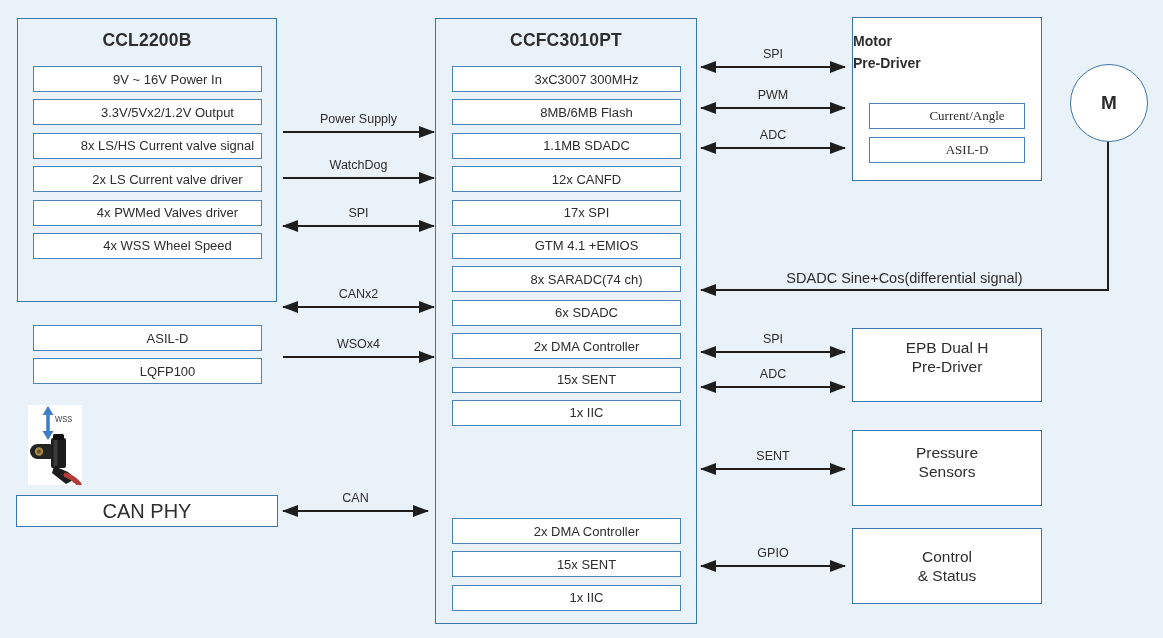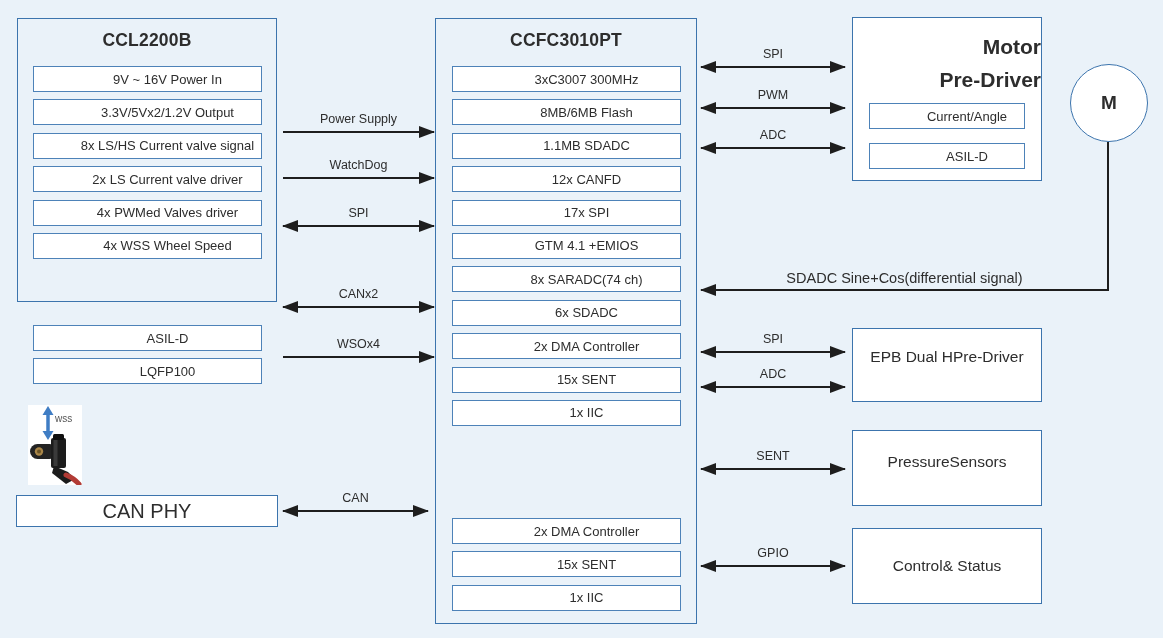--- a/index.html
+++ b/index.html
@@ -13,37 +13,37 @@
   body{font-family:"Liberation Sans","DejaVu Sans",sans-serif;color:var(--txt);}
   #stage{position:relative;width:1163px;height:638px;background:var(--bg);overflow:hidden;}
 
   .bigblock{position:absolute;border:1.5px solid var(--blk);box-sizing:border-box;background:transparent;}
   .bigblock .btitle{position:absolute;left:0;right:0;top:11px;text-align:center;font-size:17.5px;font-weight:700;letter-spacing:.2px;}
   .box-list{position:absolute;display:flex;flex-direction:column;gap:7.4px;}
   .fbox{height:26px;box-sizing:border-box;background:#fff;border:1px solid var(--boxb);
         display:flex;align-items:center;justify-content:center;font-size:13px;white-space:nowrap;padding-left:40px;}
 
   .rblock{position:absolute;border:1.5px solid var(--blk);box-sizing:border-box;background:#fff;
-          display:flex;align-items:center;justify-content:center;
+          display:flex;flex-direction:column;align-items:center;justify-content:center;
           font-size:15.5px;line-height:1.25;text-align:center;}
 
   .conn{position:absolute;height:26px;}
   .conn .lbl{position:absolute;left:0;right:0;top:0;text-align:center;font-size:12.5px;color:var(--txt);}
   .conn .line{position:absolute;left:0;right:0;top:19px;height:0;border-top:2px solid var(--arr);}
   .conn .ah{position:absolute;top:20px;transform:translateY(-50%);width:0;height:0;
             border-top:6px solid transparent;border-bottom:6px solid transparent;}
   .conn .ah.r{right:-1px;border-left:16px solid var(--arr);}
   .conn .ah.l{left:-1px;border-right:16px solid var(--arr);}
 
   .vline{position:absolute;width:0;border-left:2px solid var(--arr);}
 
   .circle{position:absolute;width:78px;height:78px;border-radius:50%;background:#fff;border:1.5px solid var(--blk);
           box-sizing:border-box;display:flex;align-items:center;justify-content:center;font-size:19px;font-weight:700;}
 
-  .motor-title{position:absolute;left:0;right:0;top:13px;text-align:right;font-size:21px;font-weight:700;line-height:1.55;}
+  .motor-title{position:absolute;left:0;right:0;top:13px;text-align:left;font-size:14px;font-weight:700;line-height:1.55;}
 </style>
 </head>
 <body>
 
 <div id="stage">
 
   <div class="bigblock" style="left:17px;top:18px;width:260px;height:284px;">
     <div class="btitle">CCL2200B</div>
     <div class="box-list" style="left:15px;right:14px;top:47px;">
       <div class="fbox">9V ~ 16V Power In</div>
@@ -79,21 +79,21 @@
       <div class="fbox">15x SENT</div>
       <div class="fbox">1x IIC</div>
     </div>
   </div>
 
   <div class="bigblock" style="left:852px;top:17px;width:190px;height:164px;background:#fff;">
     <div class="motor-title">
       <div>Motor</div>
       <div>Pre-Driver</div>
     </div>
-    <div class="box-list" style="left:16px;right:16px;top:85px;gap:14px;">
+    <div class="box-list" style="left:16px;right:16px;top:85px;gap:8px;font-family:Liberation Serif, serif;">
       <div class="fbox">Current/Angle</div>
       <div class="fbox">ASIL-D</div>
     </div>
   </div>
 
   <div class="rblock" style="left:852px;top:328px;width:190px;height:74px;padding-bottom:16px;">
     <div>EPB Dual H</div>
     <div>Pre-Driver</div>
   </div>
 

